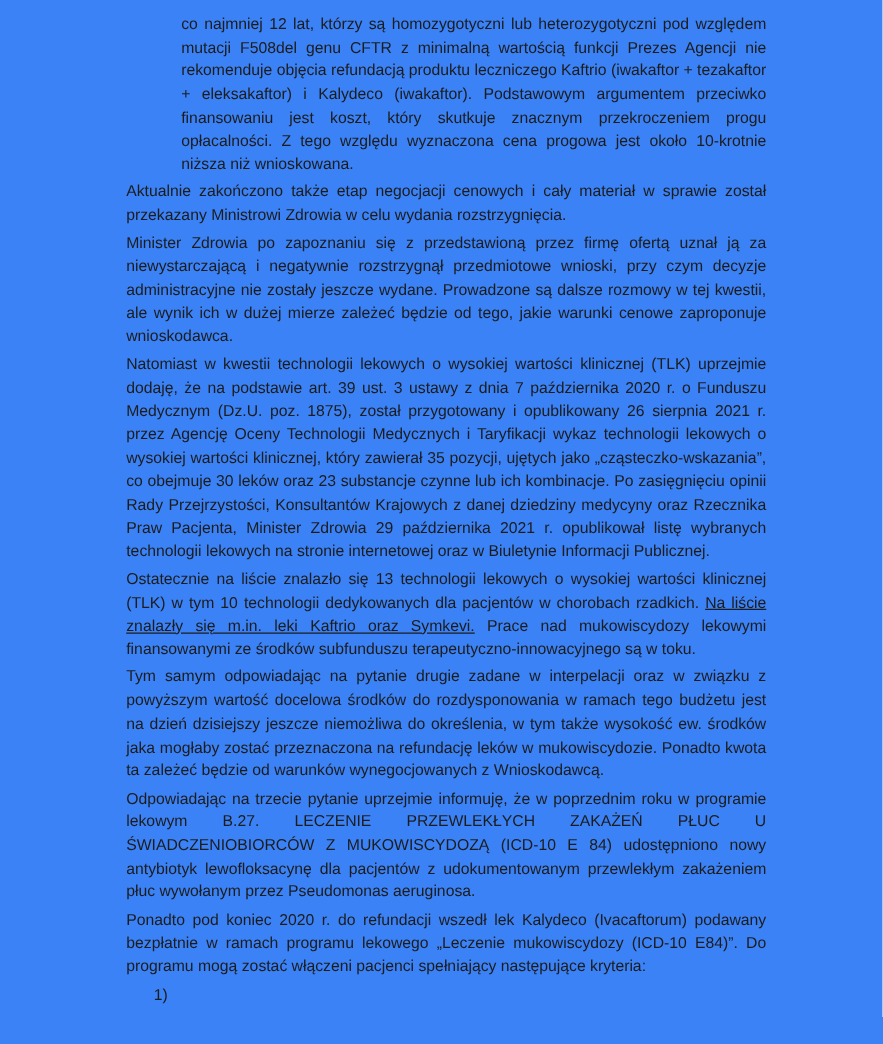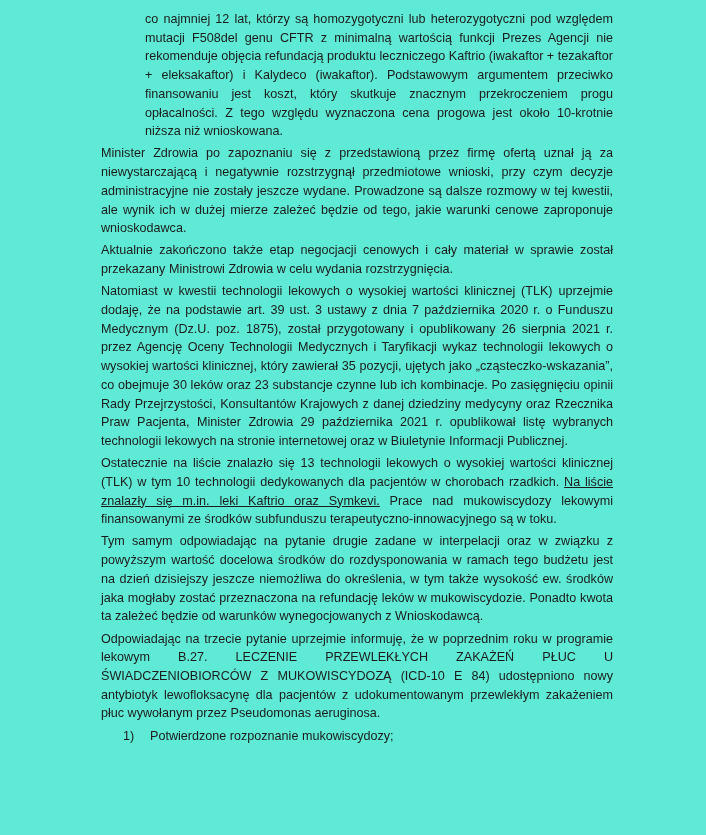--- a/index.html
+++ b/index.html
@@ -5,21 +5,21 @@
   html, body {
     margin: 0;
     padding: 0;
     background: #ffffff;
   }
   .page {
     position: relative;
     box-sizing: border-box;
     width: 706px;
     height: 835px;
-    background: #5eead4;
+    background: #3b82f6;
     padding: 10px 93px 0 101px;
     font-family: "Liberation Sans", sans-serif;
     font-size: 12.6px;
     line-height: 18.7px;
     color: #1c1c1c;
     overflow: hidden;
   }
   .para {
     margin: 0 0 3.5px 0;
     text-align: justify;
@@ -42,33 +42,33 @@
     top: 0;
   }
 </style>
 </head>
 <body>
 
 <div class="page">
 
   <p class="para cont">co najmniej 12 lat, którzy są homozygotyczni lub heterozygotyczni pod względem mutacji F508del genu CFTR z minimalną wartością funkcji Prezes Agencji nie rekomenduje objęcia refundacją produktu leczniczego Kaftrio (iwakaftor + tezakaftor + eleksakaftor) i Kalydeco (iwakaftor). Podstawowym argumentem przeciwko finansowaniu jest koszt, który skutkuje znacznym przekroczeniem progu opłacalności. Z tego względu wyznaczona cena progowa jest około 10-krotnie niższa niż wnioskowana.</p>
 
+  <p class="para">Aktualnie zakończono także etap negocjacji cenowych i cały materiał w sprawie został przekazany Ministrowi Zdrowia w celu wydania rozstrzygnięcia.</p>
+
   <p class="para">Minister Zdrowia po zapoznaniu się z przedstawioną przez firmę ofertą uznał ją za niewystarczającą i negatywnie rozstrzygnął przedmiotowe wnioski, przy czym decyzje administracyjne nie zostały jeszcze wydane. Prowadzone są dalsze rozmowy w tej kwestii, ale wynik ich w dużej mierze zależeć będzie od tego, jakie warunki cenowe zaproponuje wnioskodawca.</p>
-
-  <p class="para">Aktualnie zakończono także etap negocjacji cenowych i cały materiał w sprawie został przekazany Ministrowi Zdrowia w celu wydania rozstrzygnięcia.</p>
 
   <p class="para">Natomiast w kwestii technologii lekowych o wysokiej wartości klinicznej (TLK) uprzejmie dodaję, że na podstawie art. 39 ust. 3 ustawy z dnia 7 października 2020 r. o Funduszu Medycznym (Dz.U. poz. 1875), został przygotowany i opublikowany 26 sierpnia 2021 r. przez Agencję Oceny Technologii Medycznych i Taryfikacji wykaz technologii lekowych o wysokiej wartości klinicznej, który zawierał 35 pozycji, ujętych jako „cząsteczko-wskazania”, co obejmuje 30 leków oraz 23 substancje czynne lub ich kombinacje. Po zasięgnięciu opinii Rady Przejrzystości, Konsultantów Krajowych z danej dziedziny medycyny oraz Rzecznika Praw Pacjenta, Minister Zdrowia 29 października 2021 r. opublikował listę wybranych technologii lekowych na stronie internetowej oraz w Biuletynie Informacji Publicznej.</p>
 
   <p class="para">
     <span>Ostatecznie na liście znalazło się 13 technologii lekowych o wysokiej wartości klinicznej (TLK) w tym 10 technologii dedykowanych dla pacjentów w chorobach rzadkich. </span><span class="underline">Na liście znalazły się m.in. leki Kaftrio oraz Symkevi.</span><span> Prace nad mukowiscydozy lekowymi finansowanymi ze środków subfunduszu terapeutyczno-innowacyjnego są w toku.</span>
   </p>
 
   <p class="para">Tym samym odpowiadając na pytanie drugie zadane w interpelacji oraz w związku z powyższym wartość docelowa środków do rozdysponowania w ramach tego budżetu jest na dzień dzisiejszy jeszcze niemożliwa do określenia, w tym także wysokość ew. środków jaka mogłaby zostać przeznaczona na refundację leków w mukowiscydozie. Ponadto kwota ta zależeć będzie od warunków wynegocjowanych z Wnioskodawcą.</p>
 
   <p class="para">Odpowiadając na trzecie pytanie uprzejmie informuję, że w poprzednim roku w programie lekowym B.27. LECZENIE PRZEWLEKŁYCH ZAKAŻEŃ PŁUC U ŚWIADCZENIOBIORCÓW Z MUKOWISCYDOZĄ (ICD-10 E 84) udostępniono nowy antybiotyk lewofloksacynę dla pacjentów z udokumentowanym przewlekłym zakażeniem płuc wywołanym przez Pseudomonas aeruginosa.</p>
 
+  <p class="para">Ponadto pod koniec 2020 r. do refundacji wszedł lek Kalydeco (Ivacaftorum) podawany bezpłatnie w ramach programu lekowego „Leczenie mukowiscydozy (ICD-10 E84)”. Do programu mogą zostać włączeni pacjenci spełniający następujące kryteria:</p>
 
   <div class="list-item">
     <span class="list-marker">1)</span>
-    <span>Potwierdzone rozpoznanie mukowiscydozy;</span>
   </div>
 
 </div>
 
 </body></html>

